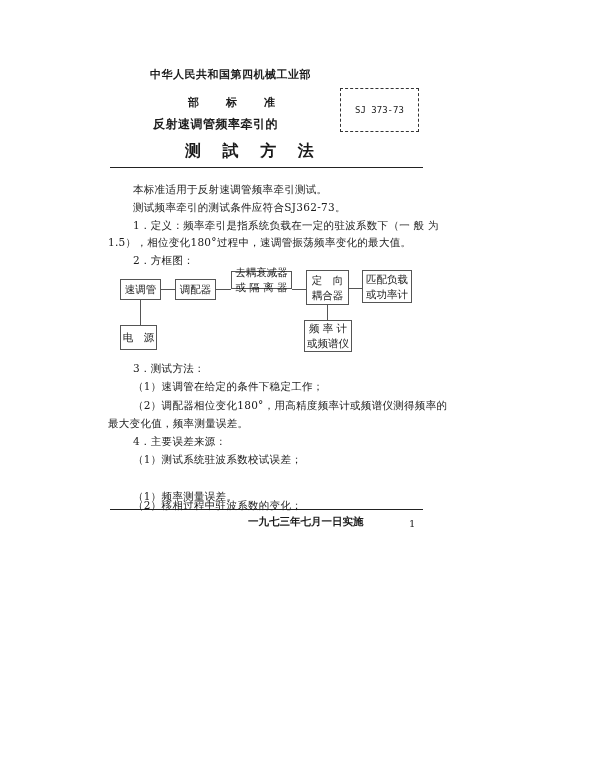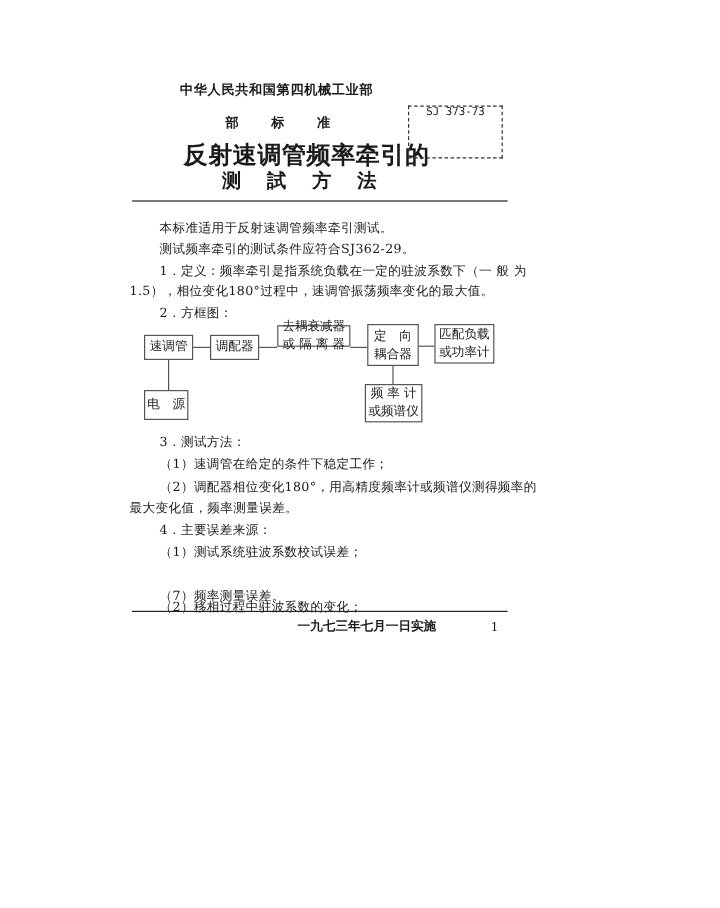--- a/index.html
+++ b/index.html
@@ -3,26 +3,26 @@
 <meta charset="utf-8">
 <style>
   html, body { margin: 0; padding: 0; background: #ffffff; }
   body { width: 600px; height: 757px; position: relative; overflow: hidden;
          font-family: "DejaVu Serif", "Liberation Serif", serif; color: #1a1a1a; }
   .abs { position: absolute; white-space: nowrap; }
   .hdr1 { left: 150px; top: 67px; font-size: 11px; font-weight: bold; letter-spacing: 0.5px;
           font-family: "DejaVu Sans", "Liberation Sans", sans-serif; }
   .hdr2 { left: 188px; top: 95px; font-size: 11px; font-weight: bold; letter-spacing: 12px;
           font-family: Liberation Sans, sans-serif; }
-  .title1 { left: 153px; top: 116px; font-size: 20px; font-weight: bold; letter-spacing: 0.5px;
+  .title1 { left: 153px; top: 116px; font-size: 12px; font-weight: bold; letter-spacing: 0.5px;
             font-family: "DejaVu Sans", "Liberation Sans", sans-serif; }
   .title2 { left: 185px; top: 141px; font-size: 16px; font-weight: bold; letter-spacing: 8px;
             font-family: "DejaVu Sans", "Liberation Sans", sans-serif; }
   .stdbox { left: 340px; top: 88px; width: 79px; height: 44px; border: 1.5px dashed #333;
-            box-sizing: border-box; display: flex; align-items: flex-start; justify-content: center;
+            box-sizing: border-box; display: flex; align-items: center; justify-content: center;
             font-size: 9px; font-family: "DejaVu Sans Mono", "Liberation Mono", monospace; }
   .rule { position: absolute; height: 0; border-top: 1.6px solid #222; }
   .body-line { position: absolute; font-size: 10.5px; white-space: nowrap; letter-spacing: 0.3px; }
   .box { position: absolute; border: 1px solid #555; box-sizing: border-box; background: #fff;
          display: flex; flex-direction: column; align-items: center; justify-content: center;
          font-size: 10.5px; line-height: 15px; font-family: "DejaVu Sans", "Liberation Sans", sans-serif; }
   .hline { position: absolute; height: 0; border-top: 1px solid #555; }
   .vline { position: absolute; width: 0; border-left: 1px solid #555; }
   .footer-text { left: 248px; top: 515px; font-size: 10.5px; font-weight: bold;
                  font-family: Liberation Mono, monospace; }
@@ -35,21 +35,21 @@
 <div class="abs hdr2">部 标 准</div>
 <div class="abs title1">反射速调管频率牵引的</div>
 <div class="abs title2">测 試 方 法</div>
 <div class="abs stdbox">
   <span>SJ 373-73</span>
 </div>
 
 <div class="rule" style="left:110px; top:167px; width:313px;"></div>
 
 <div class="body-line" style="left:133px; top:183px;">本标准适用于反射速调管频率牵引测试。</div>
-<div class="body-line" style="left:133px; top:201px;">测试频率牵引的测试条件应符合SJ362-29。</div>
+<div class="body-line" style="left:133px; top:201px;">测试频率牵引的测试条件应符合SJ362-73。</div>
 <div class="body-line" style="left:133px; top:219px;">1．定义：频率牵引是指系统负载在一定的驻波系数下（一 般 为</div>
 <div class="body-line" style="left:108px; top:236px;">1.5），相位变化180°过程中，速调管振荡频率变化的最大值。</div>
 <div class="body-line" style="left:133px; top:254px;">2．方框图：</div>
 
 <div>
   <div class="box" style="left:120px; top:279px; width:41px; height:21px;">
     <span>速调管</span>
   </div>
   <div class="hline" style="left:161px; top:289px; width:14px;"></div>
   <div class="box" style="left:175px; top:279px; width:41px; height:21px;">
@@ -81,17 +81,17 @@
   </div>
 </div>
 
 <div class="body-line" style="left:133px; top:362px;">3．测试方法：</div>
 <div class="body-line" style="left:133px; top:380px;">（1）速调管在给定的条件下稳定工作；</div>
 <div class="body-line" style="left:133px; top:399px;">（2）调配器相位变化180°，用高精度频率计或频谱仪测得频率的</div>
 <div class="body-line" style="left:108px; top:417px;">最大变化值，频率测量误差。</div>
 <div class="body-line" style="left:133px; top:435px;">4．主要误差来源：</div>
 <div class="body-line" style="left:133px; top:453px;">（1）测试系统驻波系数校试误差；</div>
 <div class="body-line" style="left:133px; top:499px;">（2）移相过程中驻波系数的变化；</div>
-<div class="body-line" style="left:133px; top:490px;">（7）频率测量误差。</div>
+<div class="body-line" style="left:133px; top:490px;">（1）频率测量误差。</div>
 
 <div class="rule" style="left:110px; top:509px; width:313px;"></div>
 <div class="abs footer-text">一九七三年七月一日实施</div>
 <div class="abs page-num">1</div>
 
 </body></html>

